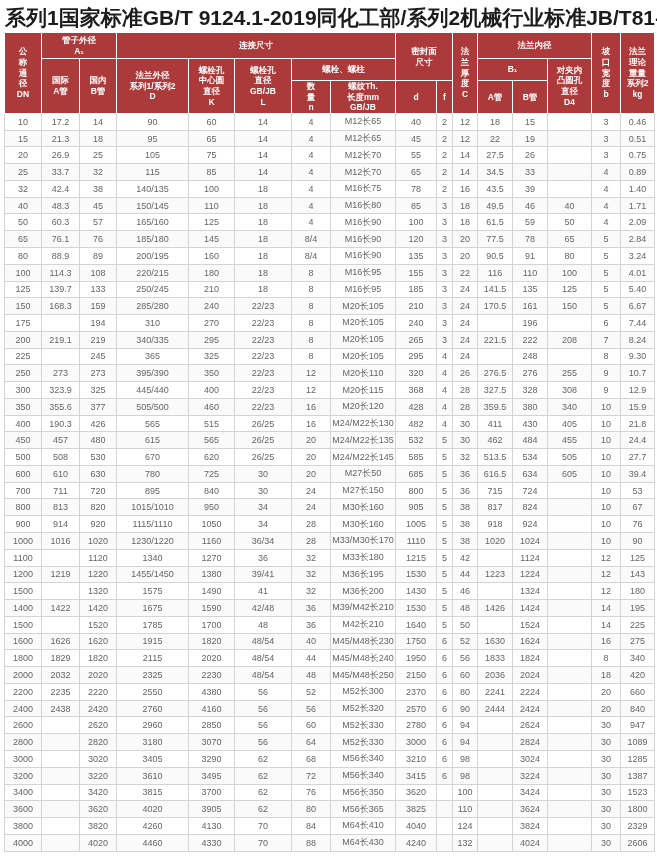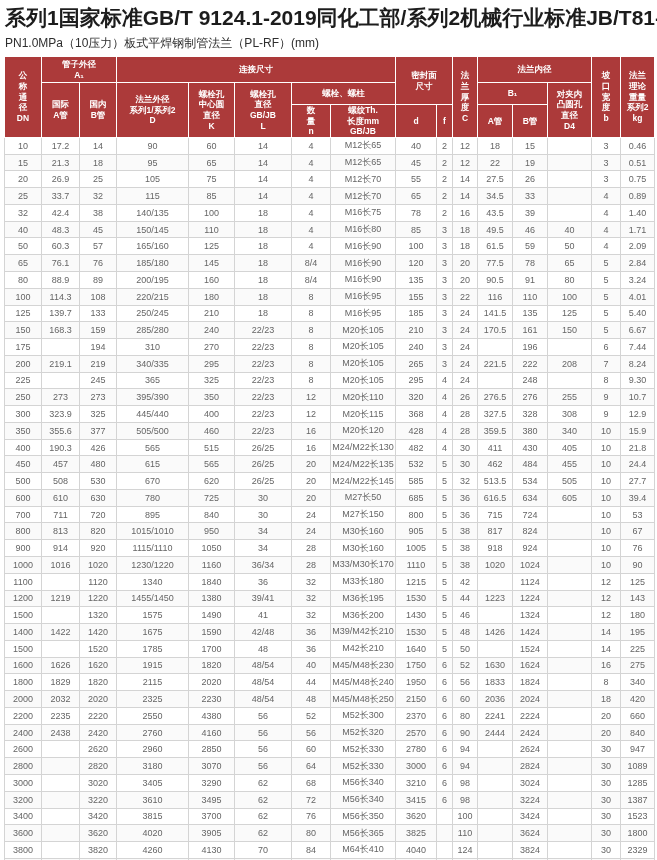--- a/index.html
+++ b/index.html
@@ -25,21 +25,20 @@
   col.c1{width:37px} col.c2{width:38px} col.c3{width:37px} col.c4{width:72px}
   col.c5{width:46px} col.c6{width:57px} col.c7{width:39px} col.c8{width:65px}
   col.c9{width:41px} col.c10{width:16px} col.c11{width:25px} col.c12{width:35px}
   col.c13{width:35px} col.c14{width:44px} col.c15{width:29px} col.c16{width:34px}
 </style>
 </head>
 <body>
 
 <div class="page">
   <div class="title">系列1国家标准GB/T 9124.1-2019同化工部/系列2机械行业标准JB/T81-94</div>
-  <div class="subtitle">PN1.0MPa（10压力）板式平焊钢制管法兰（PL-RF）(mm)</div>
 
   <table class="flange">
     <colgroup>
       <col class="c1">
         <col class="c2">
         <col class="c3">
         <col class="c4">
       <col class="c5">
         <col class="c6">
         <col class="c7">
@@ -585,21 +584,21 @@
           <td>1024</td>
           <td></td>
           <td>10</td>
           <td>90</td>
         </tr>
         <tr>
           <td>1100</td>
           <td></td>
           <td>1120</td>
           <td>1340</td>
-          <td>1840</td>
+          <td>1270</td>
           <td>36</td>
           <td>32</td>
           <td>M33长180</td>
           <td>1215</td>
           <td>5</td>
           <td>42</td>
           <td></td>
           <td>1124</td>
           <td></td>
           <td>12</td>

